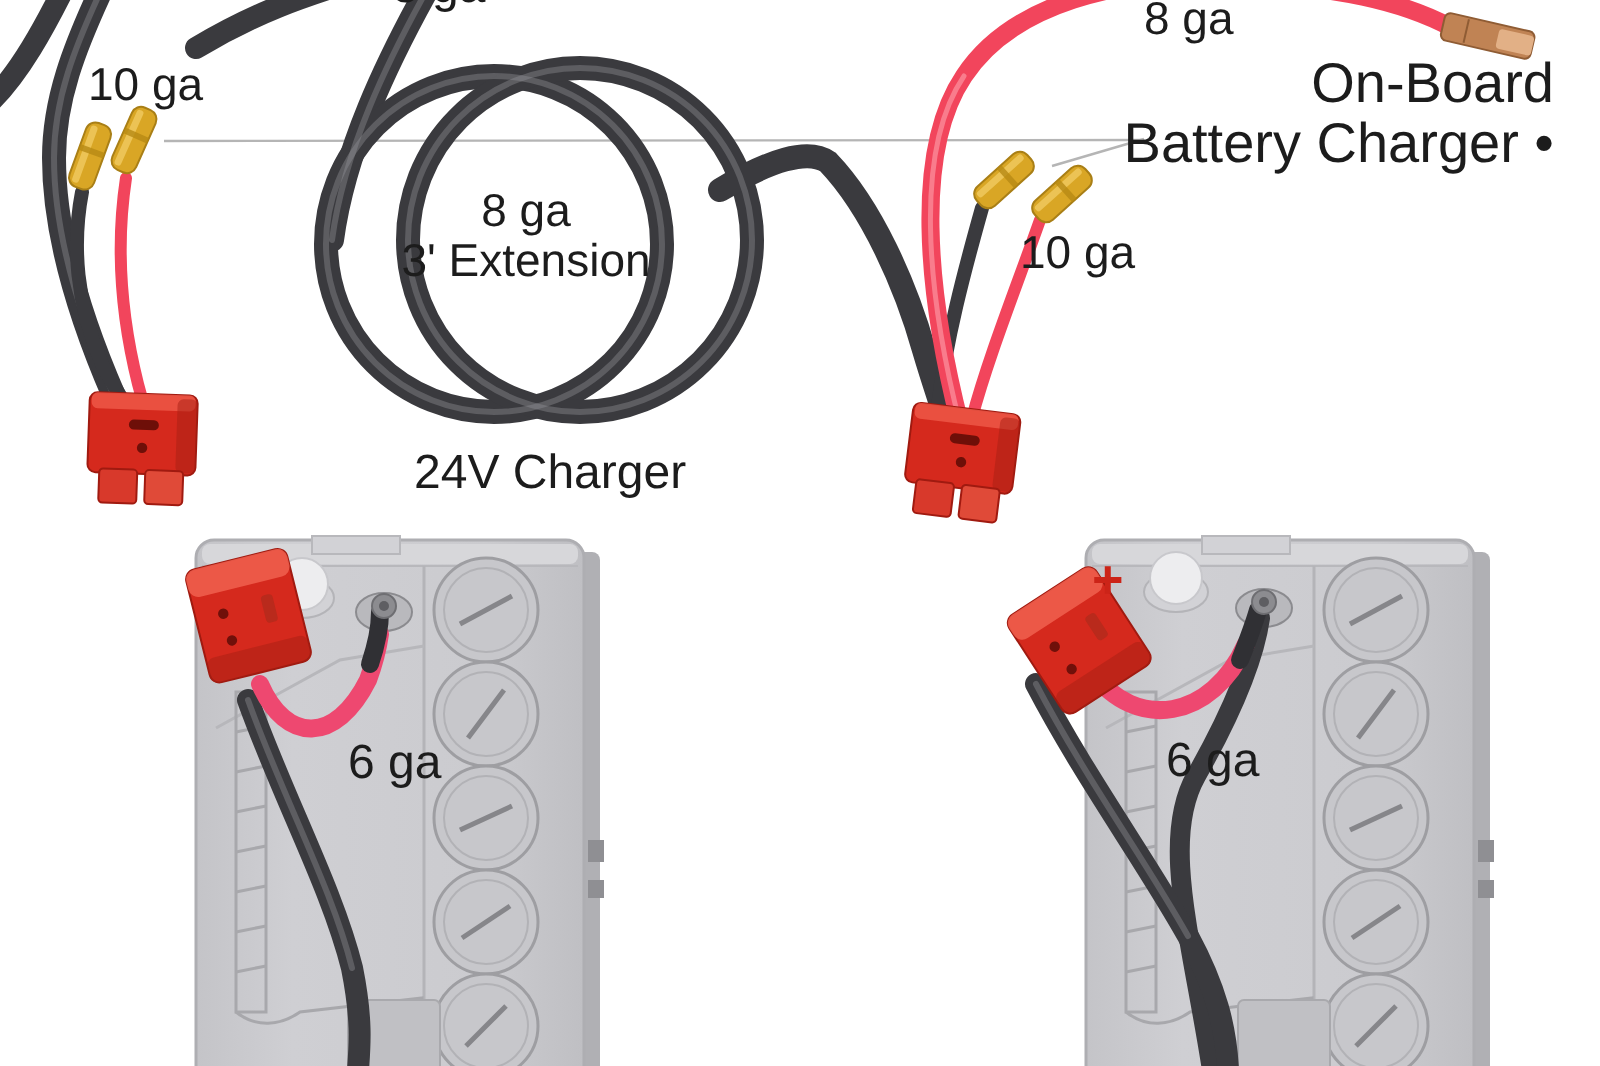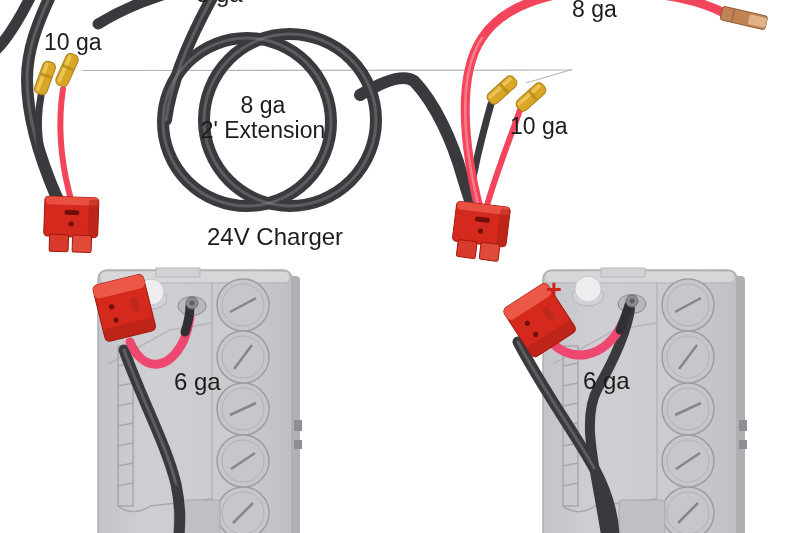--- a/index.html
+++ b/index.html
@@ -211,28 +211,30 @@
       </g>
     </g>
   </svg>
 
   <div class="label" style="left:196px;top:-20px;font-size:24px;">8 ga</div>
 
   <div class="label" style="left:44px;top:29px;font-size:23px;">10 ga</div>
 
   <div class="label" style="left:182px;top:93px;width:162px;text-align:center;font-size:23px;line-height:25px;">
     <div>8 ga</div>
-    <div>2' Extension</div>
+    <div>3' Extension</div>
   </div>
 
   <div class="label" style="left:207px;top:223px;font-size:24px;">24V Charger</div>
 
   <div class="label" style="left:572px;top:-4px;font-size:23px;">8 ga</div>
 
   <div class="charger-label">
+    <div>On-Board</div>
+    <div>Battery Charger •</div>
   </div>
 
   <div class="label" style="left:510px;top:113px;font-size:23px;">10 ga</div>
 
   <div class="label" style="left:174px;top:368px;font-size:24px;">6 ga</div>
 
   <div class="label" style="left:583px;top:367px;font-size:24px;">6 ga</div>
 
   <div class="pos-symbol">+</div>
 </div>

